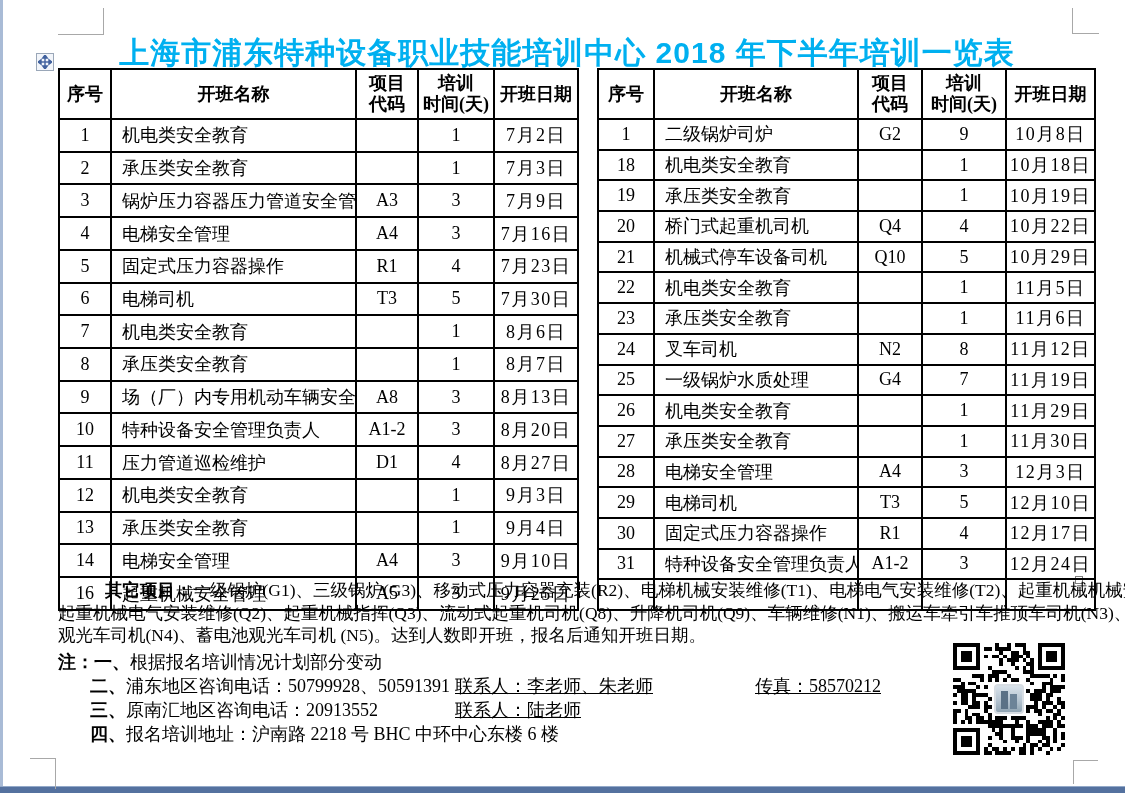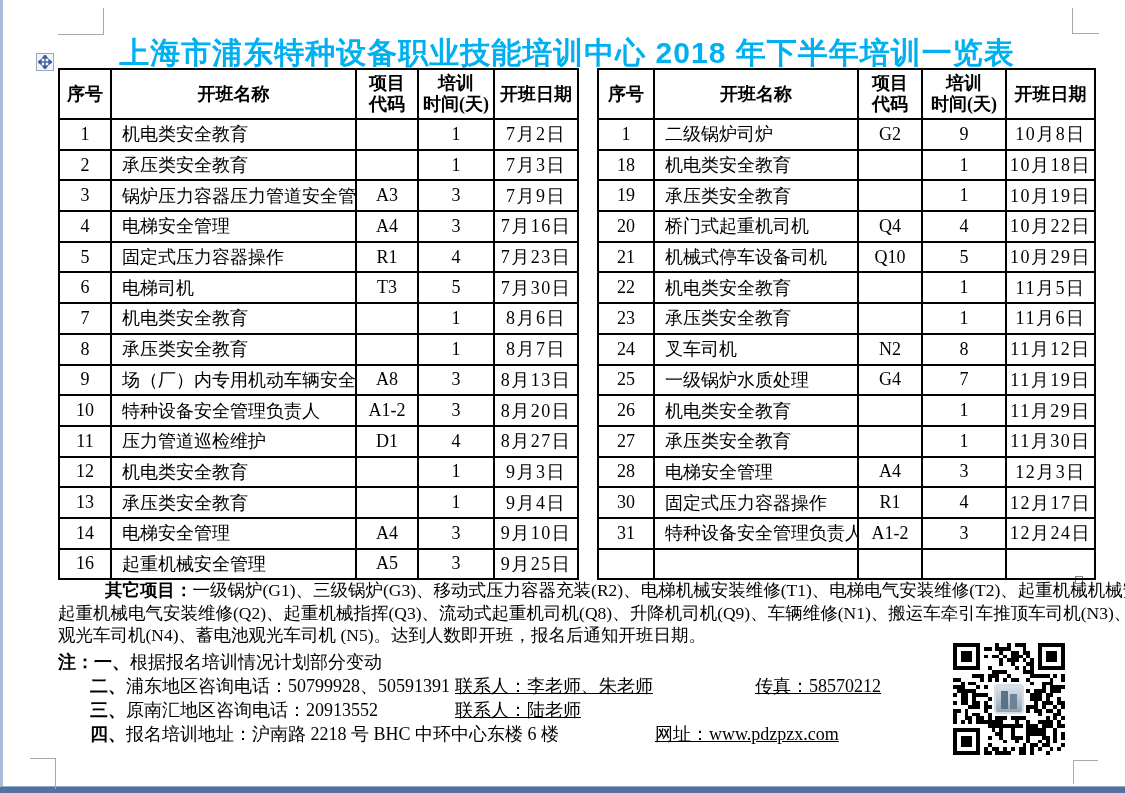--- a/index.html
+++ b/index.html
@@ -356,20 +356,27 @@
         </tr>
 
         <tr>
           <td class="c-no">28</td>
           <td class="c-name">电梯安全管理</td>
           <td class="c-code">A4</td>
           <td class="c-days">3</td>
           <td class="c-date">12月3日</td>
         </tr>
 
+        <tr>
+          <td class="c-no">29</td>
+          <td class="c-name">电梯司机</td>
+          <td class="c-code">T3</td>
+          <td class="c-days">5</td>
+          <td class="c-date">12月10日</td>
+        </tr>
 
         <tr>
           <td class="c-no">30</td>
           <td class="c-name">固定式压力容器操作</td>
           <td class="c-code">R1</td>
           <td class="c-days">4</td>
           <td class="c-date">12月17日</td>
         </tr>
 
         <tr>
@@ -405,21 +412,20 @@
     <span class="ind nmark">二、</span><span>浦东地区咨询电话：50799928、50591391</span>
     <span class="abs pos-contact">联系人：李老师、朱老师</span>
     <span class="abs pos-fax">传真：58570212</span>
   </div>
   <div class="note-line">
     <span class="ind nmark">三、</span><span>原南汇地区咨询电话：20913552</span>
     <span class="abs pos-contact">联系人：陆老师</span>
   </div>
   <div class="note-line">
     <span class="ind nmark">四、</span><span>报名培训地址：沪南路 2218 号 BHC 中环中心东楼 6 楼</span>
-    <span class="abs pos-web">网址：www.pdzpzx.com</span>
   </div>
 </div>
 
 <div class="qr-wrap">
   <svg id="qr-svg" width="112" height="112" viewBox="0 0 29 29" shape-rendering="crispEdges">
       <rect x="0" y="0" width="29" height="29" fill="#fff"></rect>
       <rect x="11" y="0" width="1" height="1" fill="#000"></rect>
       <rect x="14" y="0" width="1" height="1" fill="#000"></rect>
       <rect x="16" y="0" width="1" height="1" fill="#000"></rect>
       <rect x="17" y="0" width="1" height="1" fill="#000"></rect>

